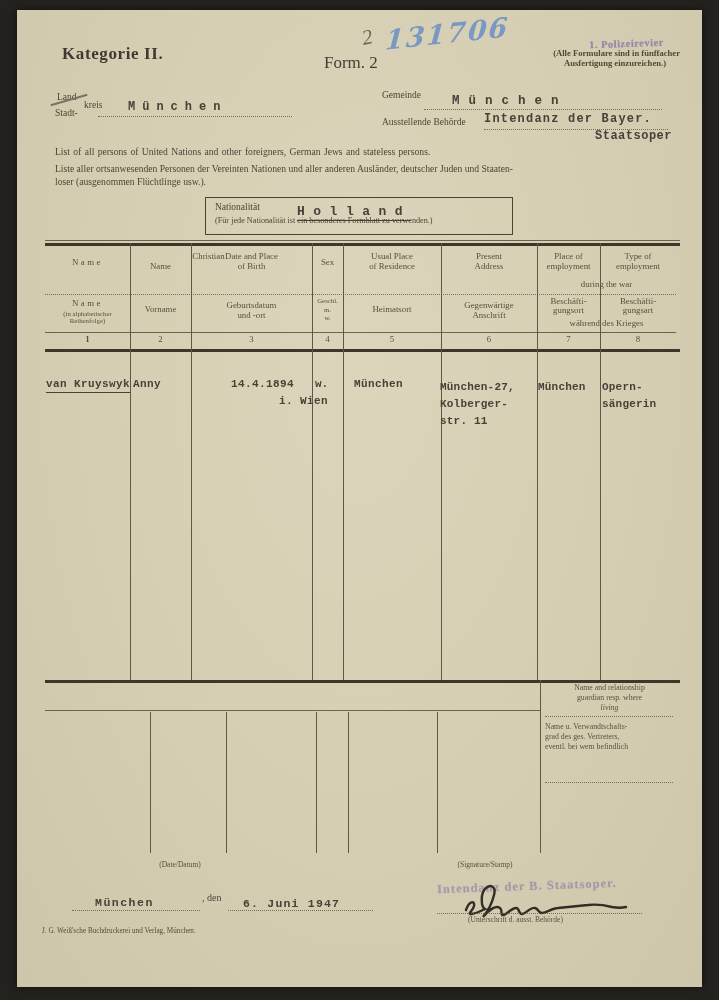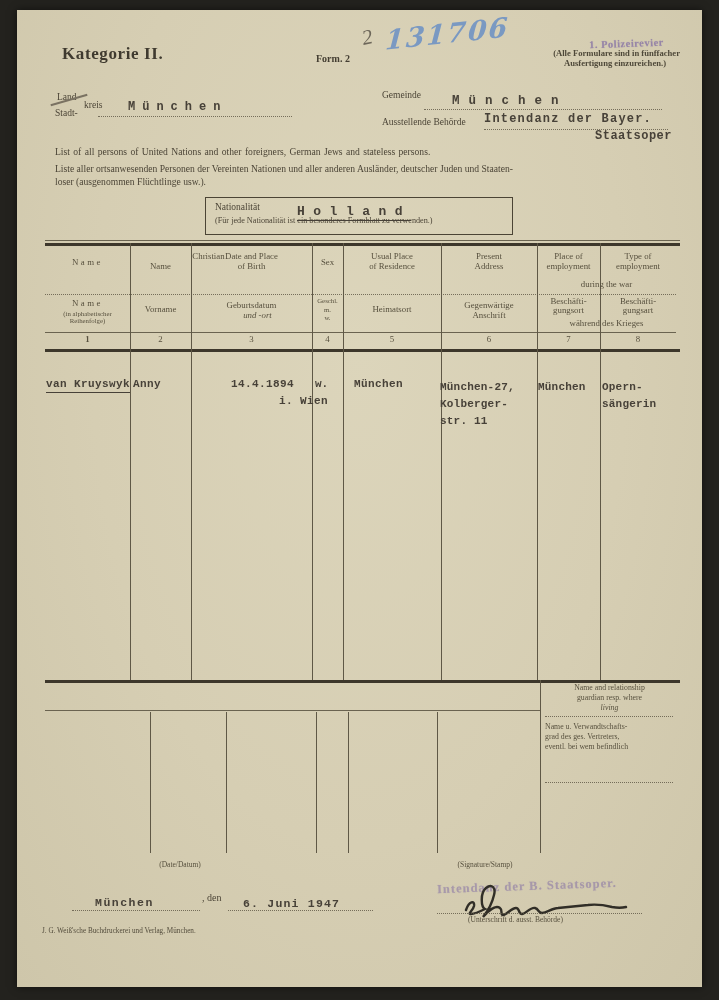--- a/index.html
+++ b/index.html
@@ -22,21 +22,21 @@
   .dot{position:absolute;height:0;border-bottom:1.5px dotted rgba(92,85,67,.8);}
   .stamp{color:#8d7aa6;font-weight:700;text-shadow:0 0 1px rgba(141,122,166,.6);}
 </style>
 </head>
 <body>
 
 <div id="canvas">
   <div id="paper"></div>
 
   <div class="t serif" style="left:62px;top:45px;font-size:17px;font-weight:700;letter-spacing:.6px;color:#3f3a2f;">Kategorie II.</div>
-  <div class="t serif" style="left:316px;top:54px;font-size:10px;font-weight:700;color:#443e32;">Form. 2</div>
+  <div class="t serif" style="left:324px;top:54px;font-size:17px;font-weight:400;color:#443e32;">Form. 2</div>
   <div class="t serif" style="left:362px;top:26px;font-size:21px;font-style:italic;color:#6d675a;transform:rotate(-12deg);">2</div>
   <div class="t" style="left:385px;top:20px;font-size:27px;font-style:italic;font-weight:700;letter-spacing:2px;
        color:#6e92c4;opacity:.88;transform:rotate(-6deg) skewX(-10deg);font-family:'DejaVu Serif',serif;">131706</div>
   <div class="t stamp" style="left:589px;top:38px;font-size:10.5px;letter-spacing:.5px;transform:rotate(-2deg);opacity:.85;">1. Polizeirevier</div>
   <div class="t serif r" style="left:470px;top:49px;width:210px;font-size:8.6px;font-weight:700;color:#4e4839;">(Alle Formulare sind in fünffacher</div>
   <div class="t serif r" style="left:470px;top:59px;width:196px;font-size:8.6px;font-weight:700;color:#4e4839;">Ausfertigung einzureichen.)</div>
 
   <div class="t serif" style="left:57px;top:93px;font-size:9.5px;">Land-</div>
   <div style="position:absolute;left:50px;top:99px;width:38px;height:2px;background:#7a7262;transform:rotate(-16deg);"></div>
   <div class="t serif" style="left:84px;top:101px;font-size:9.5px;">kreis</div>
@@ -99,21 +99,21 @@
   <div class="t hdr c" style="left:537px;top:262px;width:63px;">employment</div>
   <div class="t hdr c" style="left:600px;top:252px;width:76px;">Type of</div>
   <div class="t hdr c" style="left:600px;top:262px;width:76px;">employment</div>
   <div class="t hdr c" style="left:537px;top:280px;width:139px;">during the war</div>
 
   <div class="t hdr c" style="left:45px;top:299px;width:85px;letter-spacing:2.5px;">Name</div>
   <div class="t sub c" style="left:45px;top:310px;width:85px;">(in alphabetischer</div>
   <div class="t sub c" style="left:45px;top:317px;width:85px;">Reihenfolge)</div>
   <div class="t hdr c" style="left:130px;top:305px;width:61px;">Vorname</div>
   <div class="t hdr c" style="left:191px;top:301px;width:121px;">Geburtsdatum</div>
-  <div class="t hdr c" style="left:197px;top:311px;width:121px;font-style:italic;">und -ort</div>
+  <div class="t hdr c" style="left:191px;top:311px;width:121px;">und -ort</div>
   <div class="t sub c" style="left:312px;top:297px;width:31px;">Geschl.</div>
   <div class="t sub c" style="left:312px;top:306px;width:31px;">m.</div>
   <div class="t sub c" style="left:312px;top:314px;width:31px;">w.</div>
   <div class="t hdr c" style="left:343px;top:305px;width:98px;">Heimatsort</div>
   <div class="t hdr c" style="left:441px;top:301px;width:96px;">Gegenwärtige</div>
   <div class="t hdr c" style="left:441px;top:311px;width:96px;">Anschrift</div>
   <div class="t hdr c" style="left:537px;top:297px;width:63px;">Beschäfti-</div>
   <div class="t hdr c" style="left:537px;top:306px;width:63px;">gungsort</div>
   <div class="t hdr c" style="left:600px;top:297px;width:76px;">Beschäfti-</div>
   <div class="t hdr c" style="left:600px;top:306px;width:76px;">gungsart</div>

